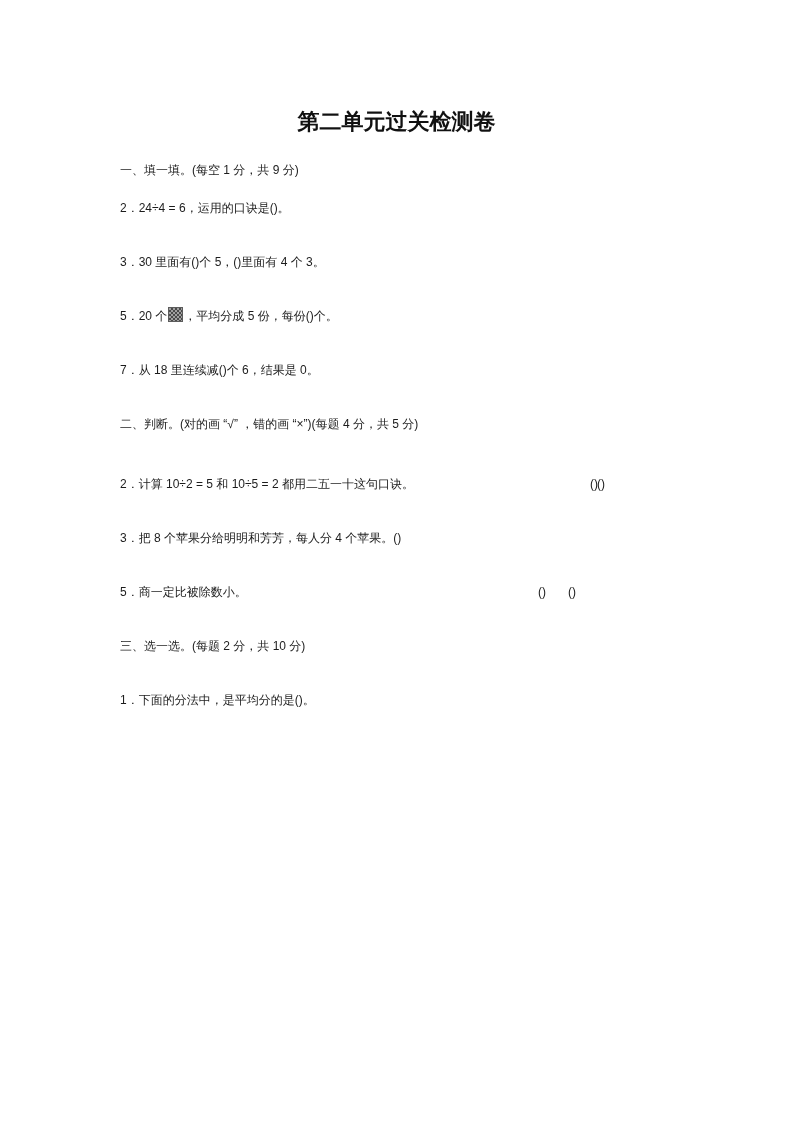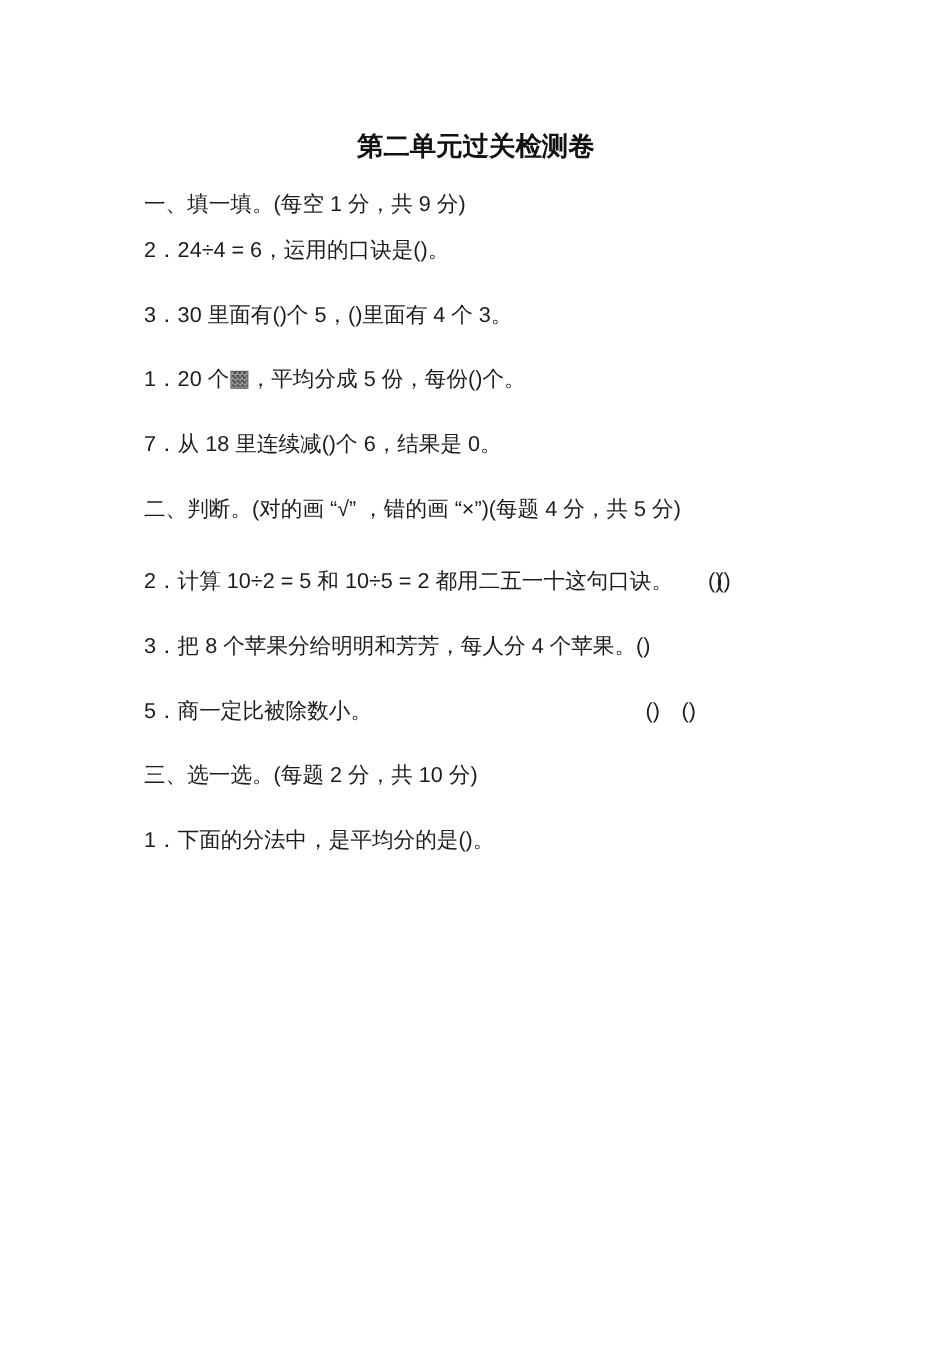--- a/index.html
+++ b/index.html
@@ -21,21 +21,21 @@
   }
   .title {
     font-size: 22px;
     line-height: 28px;
     font-weight: bold;
     text-align: center;
     margin: 0 0 22px 0;
     color: #111111;
   }
   .line {
-    font-size: 18px;
+    font-size: 12px;
     line-height: 24px;
     margin-bottom: 30px;
     white-space: nowrap;
   }
   .heading-tight { margin-bottom: 14px; }
   .gap-lg { margin-bottom: 36px; }
   .j-row { position: relative; }
   .j-row .bracket {
     position: absolute;
     top: 0;
@@ -74,21 +74,21 @@
 <div class="page">
 
   <h1 class="title">第二单元过关检测卷</h1>
 
   <div class="line heading-tight">一、填一填。(每空 1 分，共 9 分)</div>
 
   <div class="line">2．24÷4 = 6，运用的口诀是()。</div>
   <div class="line">3．30 里面有()个 5，()里面有 4 个 3。</div>
 
 
-  <div class="line"><span>1．20 个</span><span class="icon icon-square"></span><span>，平均分成 5 份，每份()个。</span></div>
+  <div class="line"><span>5．20 个</span><span class="icon icon-square"></span><span>，平均分成 5 份，每份()个。</span></div>
 
   <div class="line">7．从 18 里连续减()个 6，结果是 0。</div>
 
   <div class="line gap-lg">二、判断。(对的画 “√” ，错的画 “×”)(每题 4 分，共 5 分)</div>
 
   <div class="line j-row"><span class="bracket bpos-1">()</span></div>
 
   <div class="line j-row"><span>2．计算 10÷2 = 5 和 10÷5 = 2 都用二五一十这句口诀。</span><span class="bracket bpos-2">()</span></div>
 
   <div class="line j-row"><span>3．把 8 个苹果分给明明和芳芳，每人分 4 个苹果。()</span></div>

